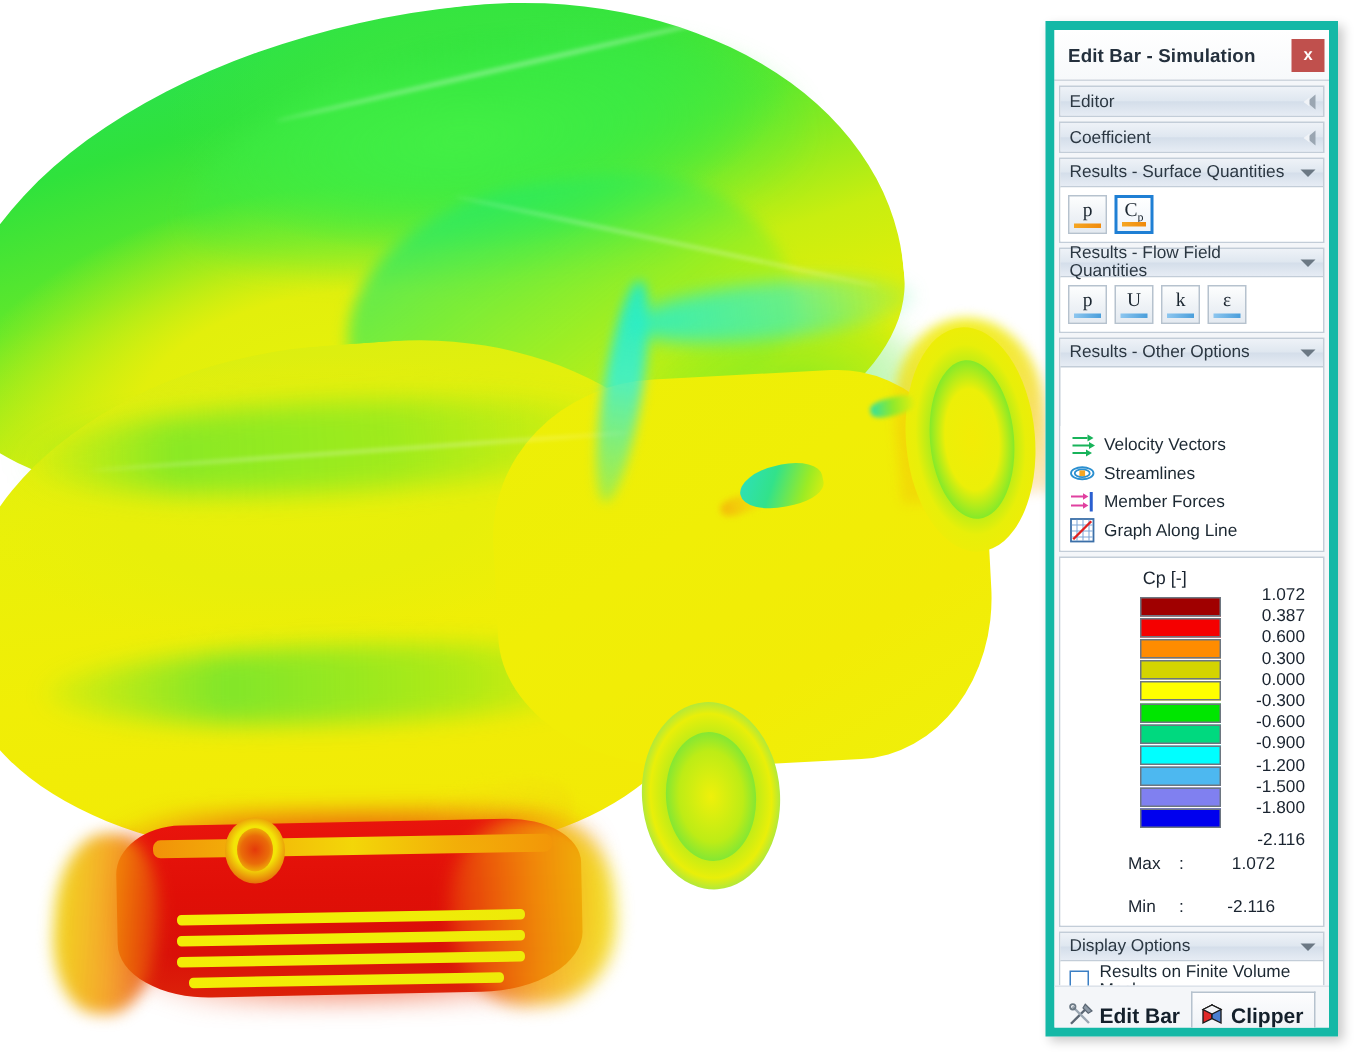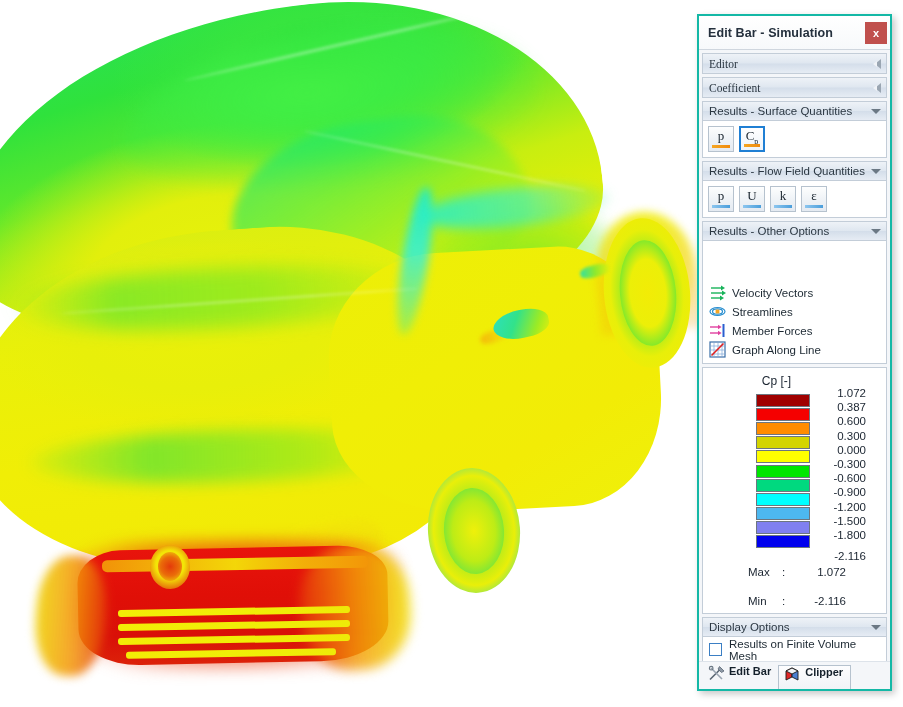--- a/index.html
+++ b/index.html
@@ -262,21 +262,21 @@
   #edge2 { left: 300px; top: 160px; width: 290px; height: 2px; border-radius: 50%; transform: rotate(12deg); }
   #edge3 { left: 60px; top: 300px; width: 360px; height: 2px; border-radius: 50%; transform: rotate(-4deg); }
 
   
   #edit-bar {
     position: absolute;
     left: 697px; top: 14px;
     width: 195px;
     height: 677px;
     background: #f4f6f9;
-    border: 2px solid #14b8a6;
+    border: 6px solid #14b8a6;
     box-shadow: 3px 3px 7px rgba(0,0,0,.22);
     box-sizing: border-box;
     display: flex;
     flex-direction: column;
   }
   #titlebar {
     height: 34px;
     background: linear-gradient(180deg, #ffffff 0%, #f7f9fb 100%);
     display: flex;
     align-items: center;
@@ -325,21 +325,21 @@
     display: flex;
     align-items: center;
     justify-content: space-between;
     padding: 0 5px 0 6px;
     box-sizing: border-box;
     font-size: 11.5px;
     color: #2b3742;
     cursor: pointer;
     border-bottom: 1px solid #c3cdd8;
   }
-  .group.collapsed .group-header { border-bottom: none; font-family: Liberation Serif, serif; }
+  .group.collapsed .group-header { border-bottom: none; }
   .tri-down {
     width: 0; height: 0;
     border-left: 5px solid transparent;
     border-right: 5px solid transparent;
     border-top: 5px solid #6b7884;
   }
   .tri-left {
     width: 0; height: 0;
     border-top: 5px solid transparent;
     border-bottom: 5px solid transparent;
@@ -488,25 +488,25 @@
     height: 28px;
     display: flex;
     align-items: flex-end;
     padding: 0 0 0 4px;
     background: #f4f6f9;
     border-top: 1px solid #dde3ea;
     box-sizing: border-box;
   }
   .tab {
     display: flex;
-    align-items: flex-start;
+    align-items: flex-end;
     gap: 4px;
     height: 24px;
     padding: 0 7px 0 5px;
-    font-size: 11px;
+    font-size: 14px;
     color: #14202b;
     font-weight: bold;
     cursor: pointer;
     box-sizing: border-box;
   }
   .tab.raised {
     background: linear-gradient(180deg, #fdfdfe 0%, #f0f3f7 100%);
     border: 1px solid #b6c2ce;
     border-bottom: none;
   }

